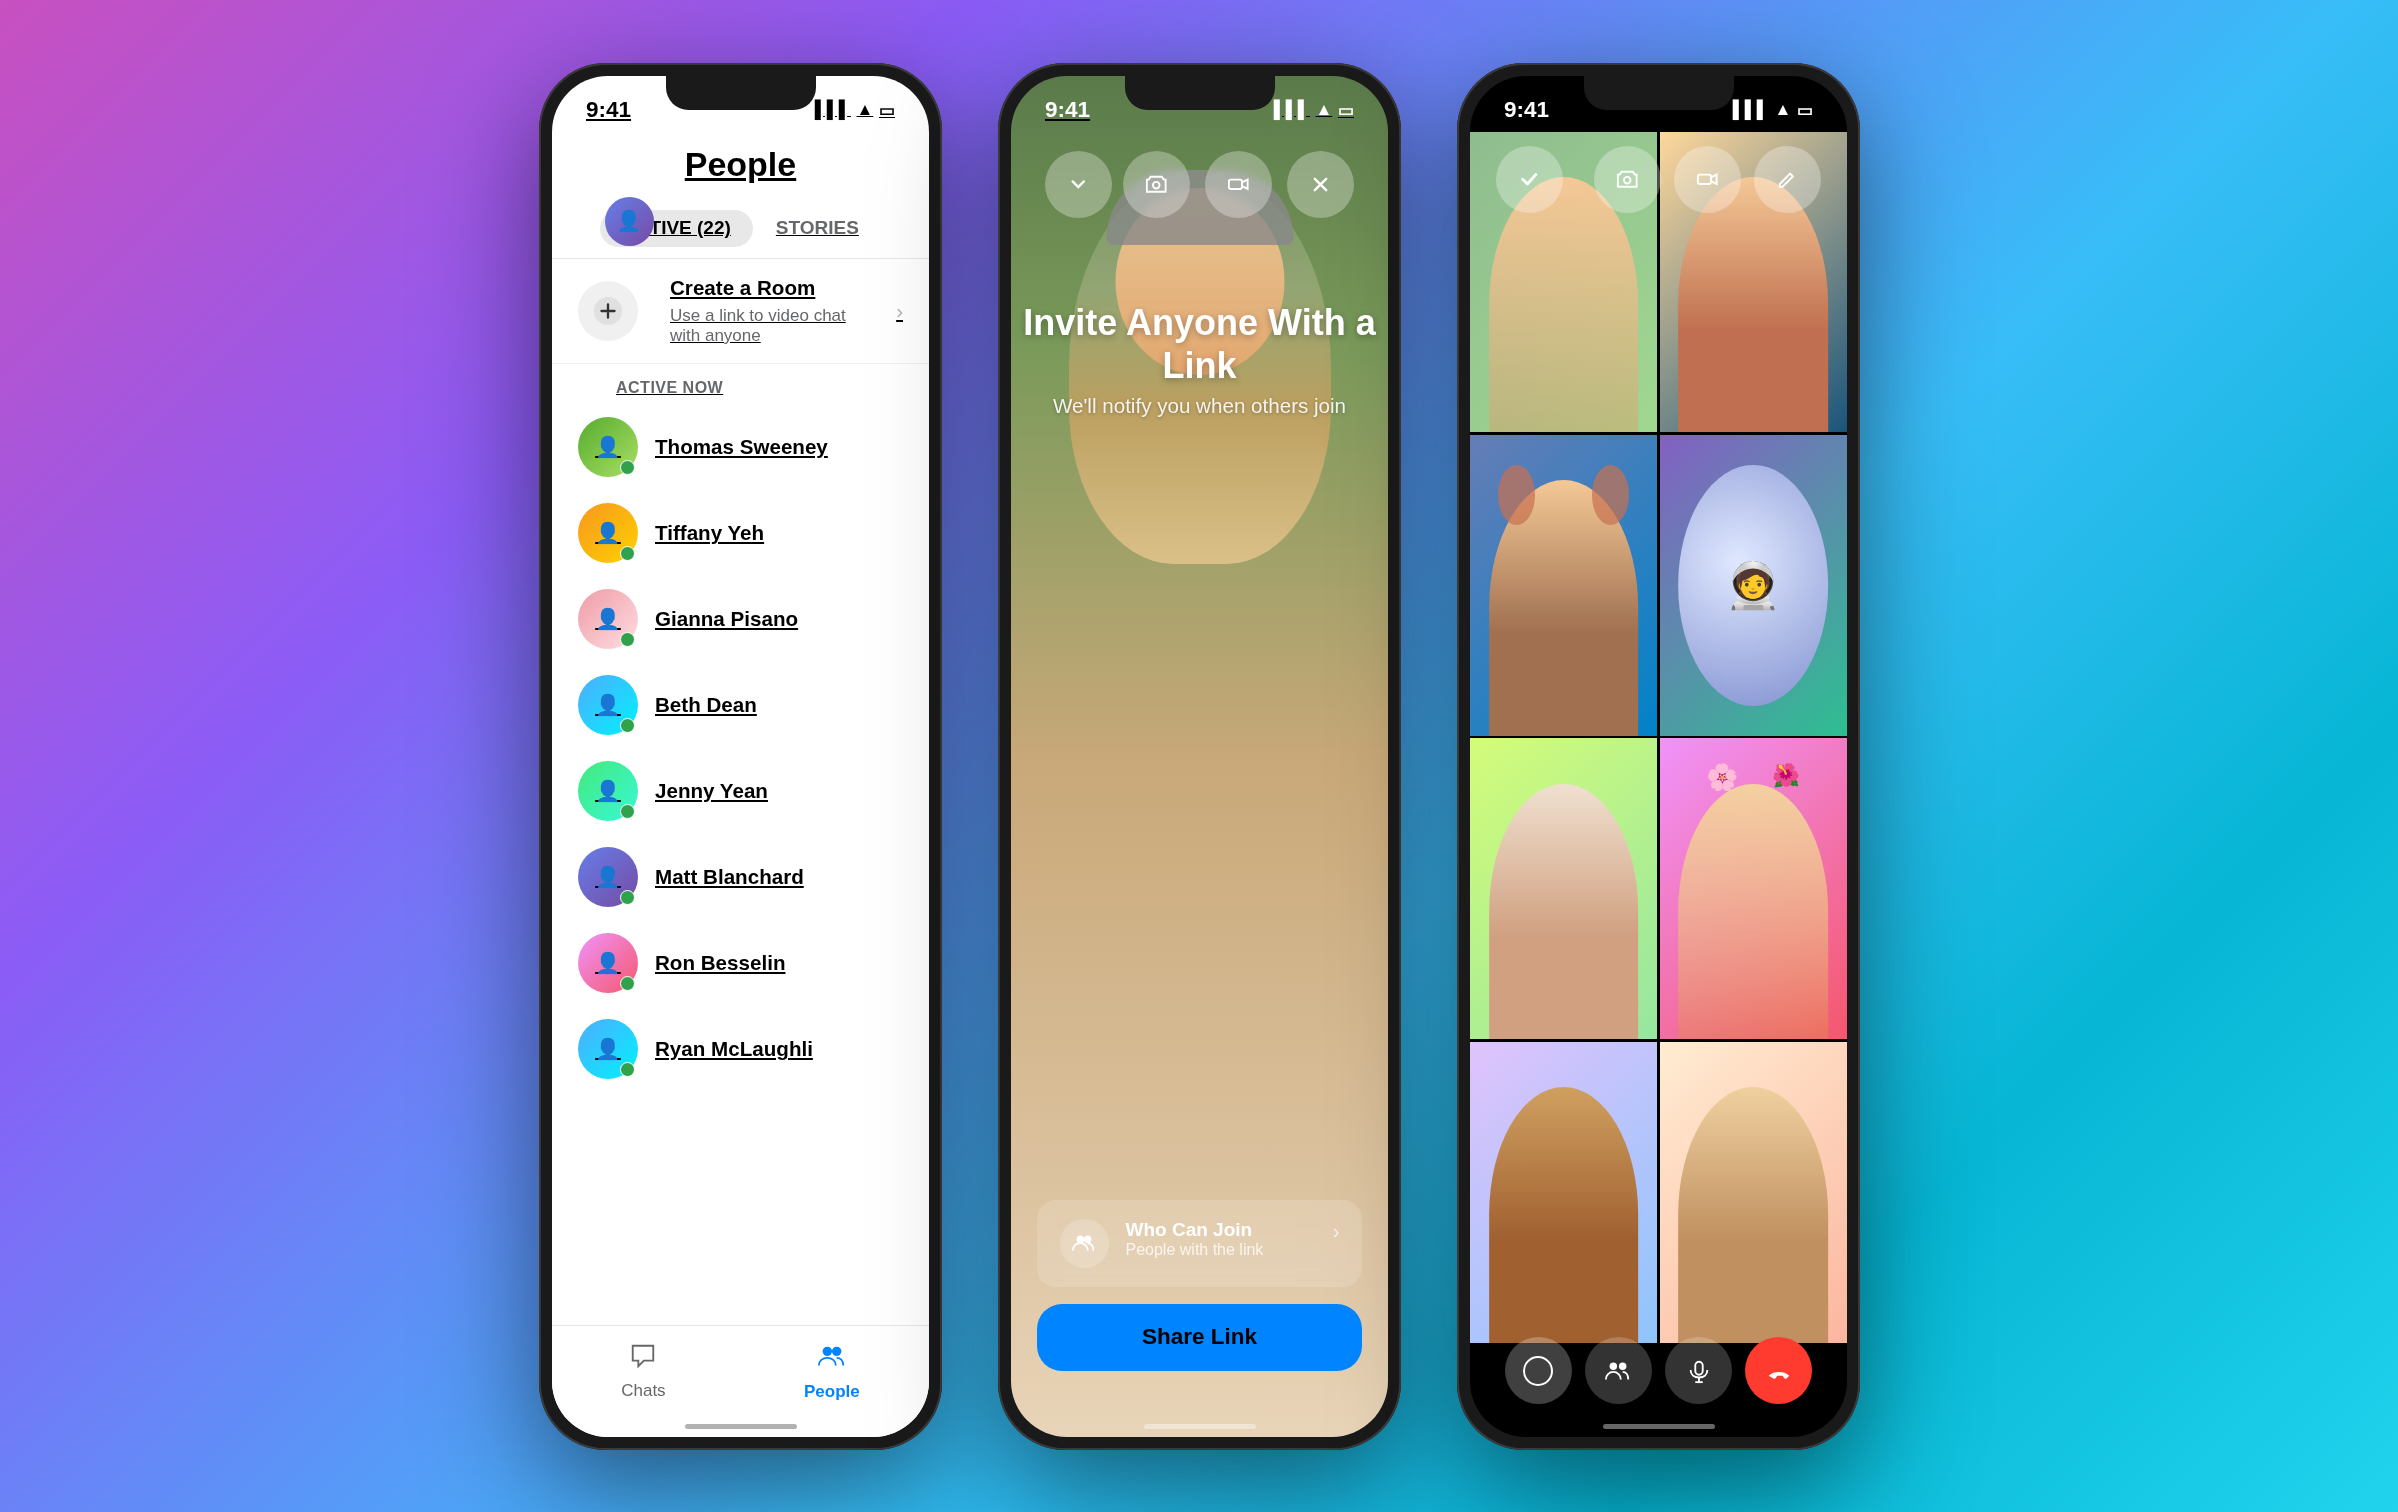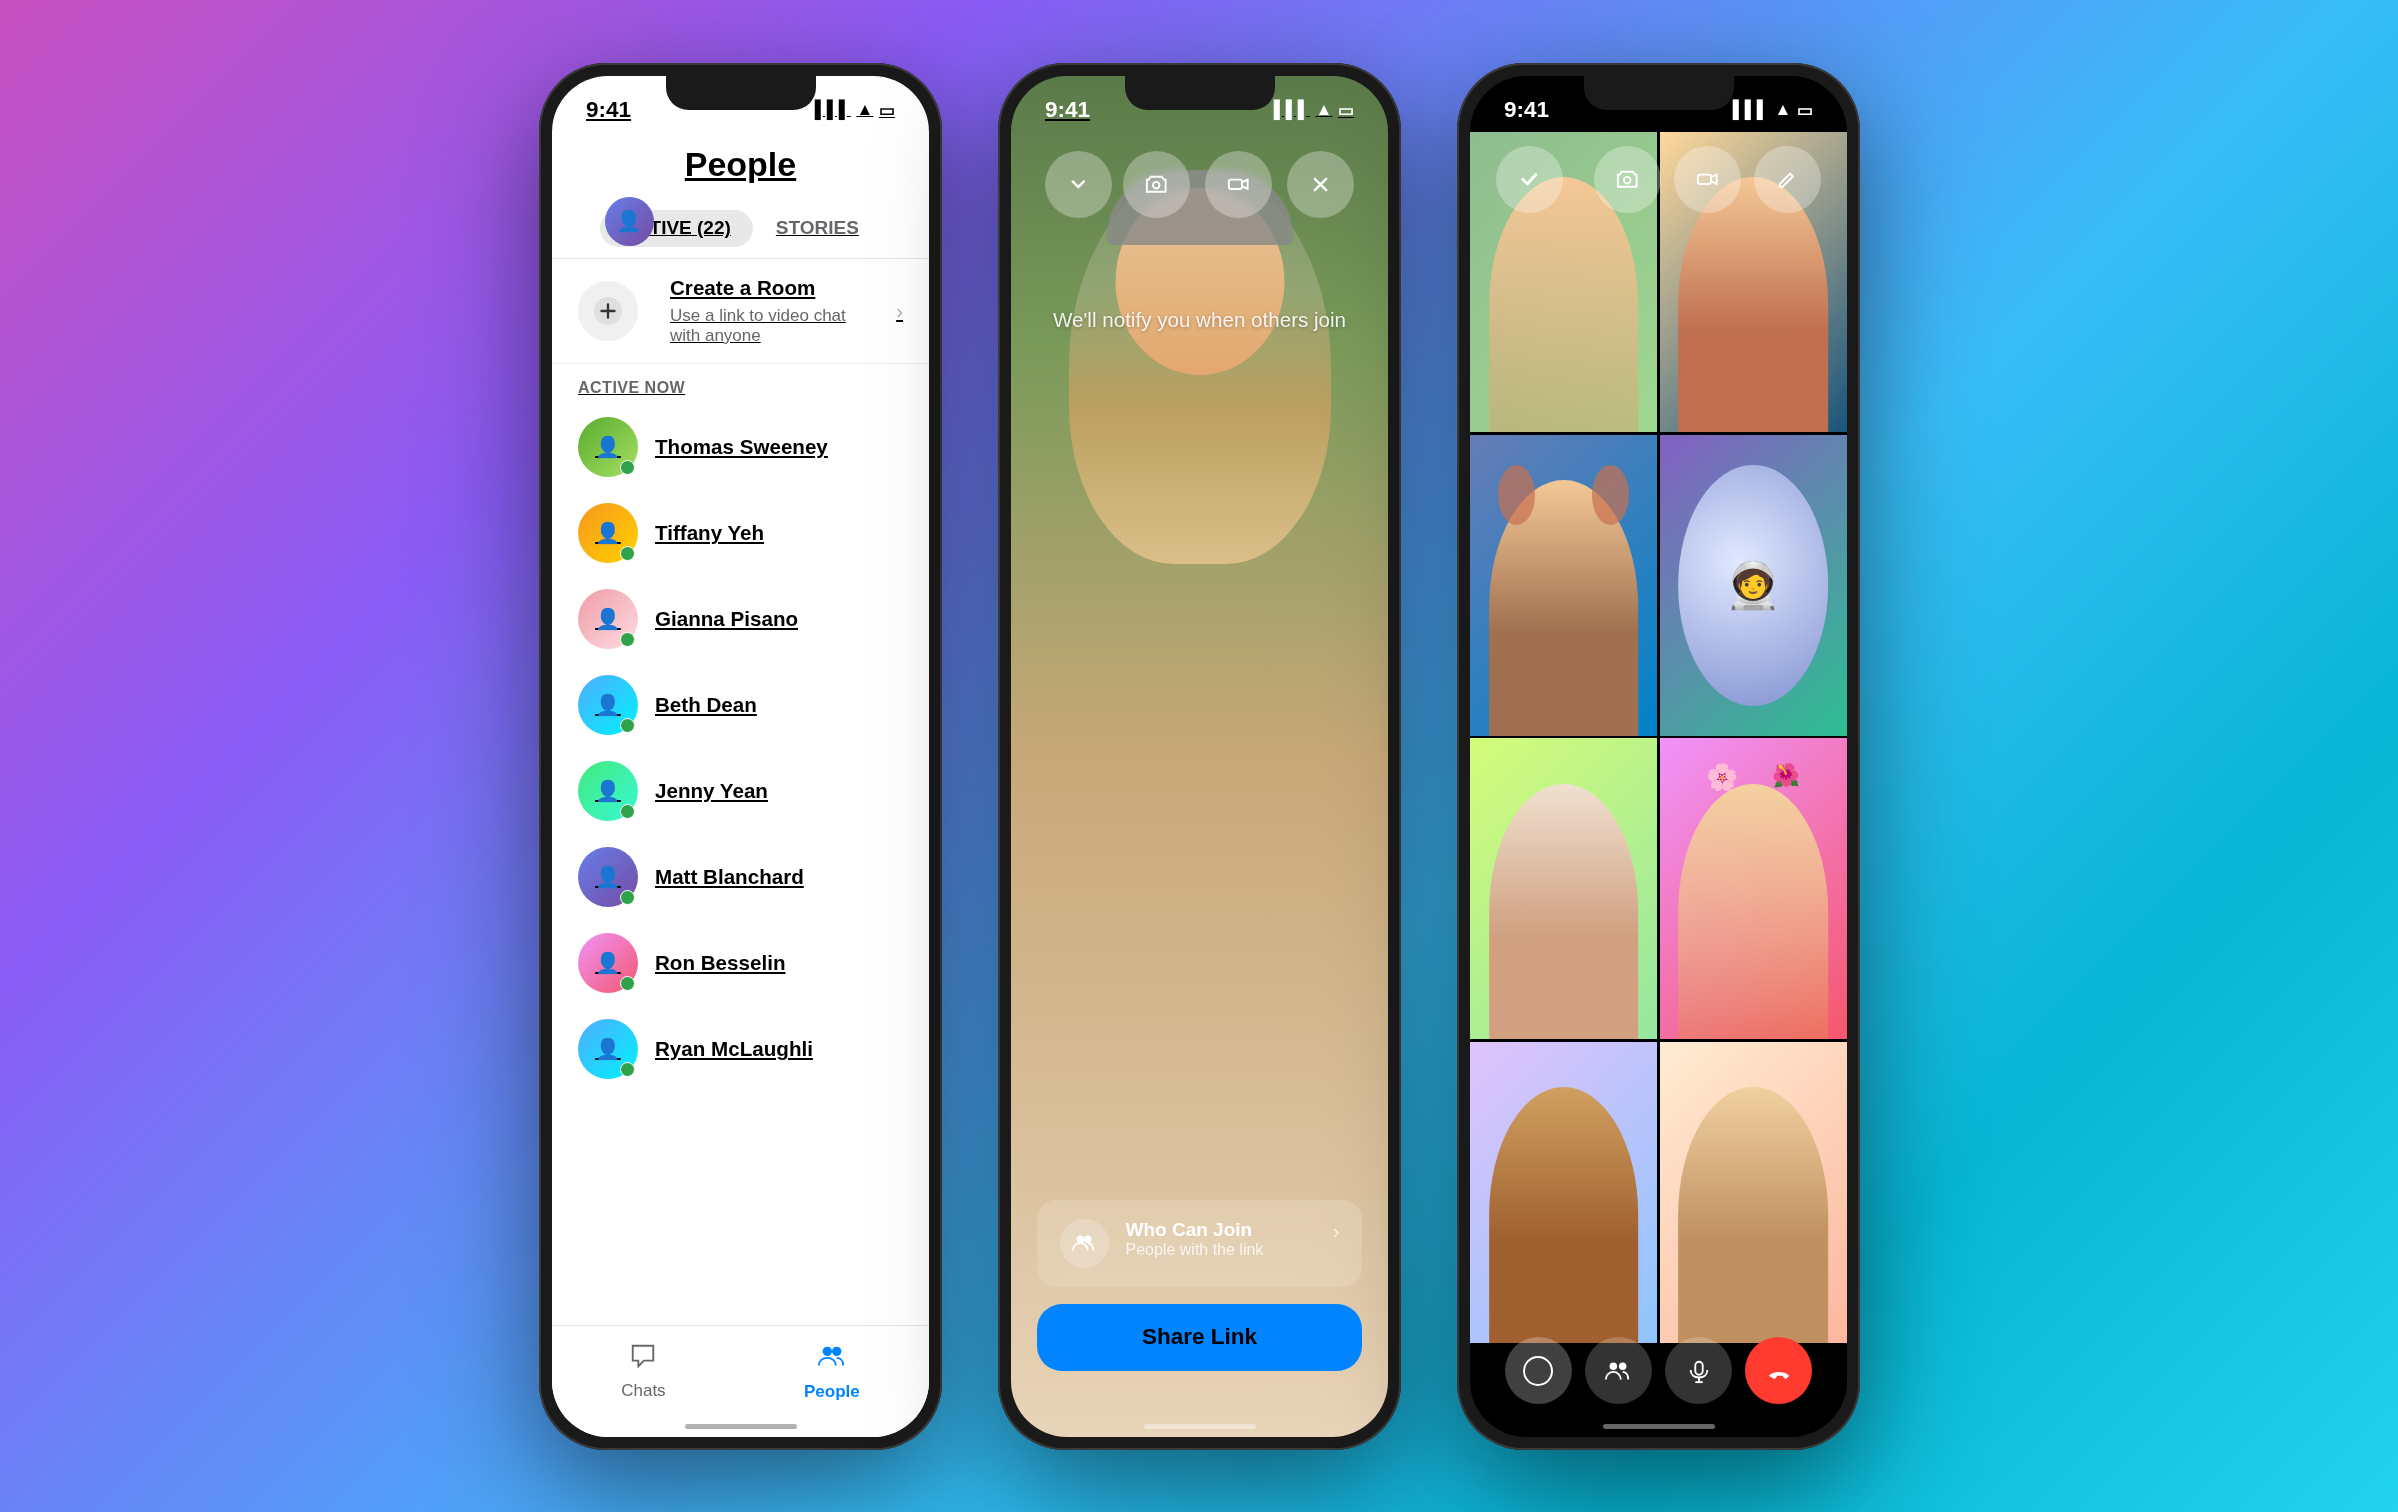--- a/index.html
+++ b/index.html
@@ -135,20 +135,21 @@
     .create-room-sub { font-size: 17px; color: #65676b; margin-top: 6px; }
     .create-room-chevron { color: #b0b0b0; font-size: 20.6px; }
 
     .section-label {
       padding: 15px 26px 7.5px;
       font-size: 16px;
       font-weight: 700;
       color: #65676b;
       letter-spacing: 0.5px;
       text-transform: uppercase;
+      margin-left: 38px;
     }
 
     .person-row {
       display: flex;
       align-items: center;
       padding: 13px 26px;
       gap: 17px;
     }
     .person-avatar-wrap {
       position: relative;
@@ -581,20 +582,21 @@
         </div>
         <div class="ctrl-btn">
           <svg width="19" height="19" viewBox="0 0 20 20" fill="none">
             <path d="M4 4l12 12M16 4L4 16" stroke="white" stroke-width="2.5" stroke-linecap="round"></path>
           </svg>
         </div>
       </div>
     </div>
 
     <div class="invite-text-overlay">
+      <div class="invite-title">Invite Anyone With a Link</div>
       <div class="invite-sub">We'll notify you when others join</div>
     </div>
 
     <div class="who-can-join">
       <div class="who-icon">
         <svg width="26" height="26" viewBox="0 0 28 28" fill="none">
           <circle cx="10" cy="10" r="4" fill="white"></circle>
           <circle cx="18" cy="10" r="4" fill="white"></circle>
           <path d="M2 22c0-4.4 3.6-8 8-8s8 3.6 8 8" stroke="white" stroke-width="2" fill="none"></path>
           <path d="M18 14c3.3 0 6 2.7 6 8" stroke="white" stroke-width="2" fill="none"></path>

